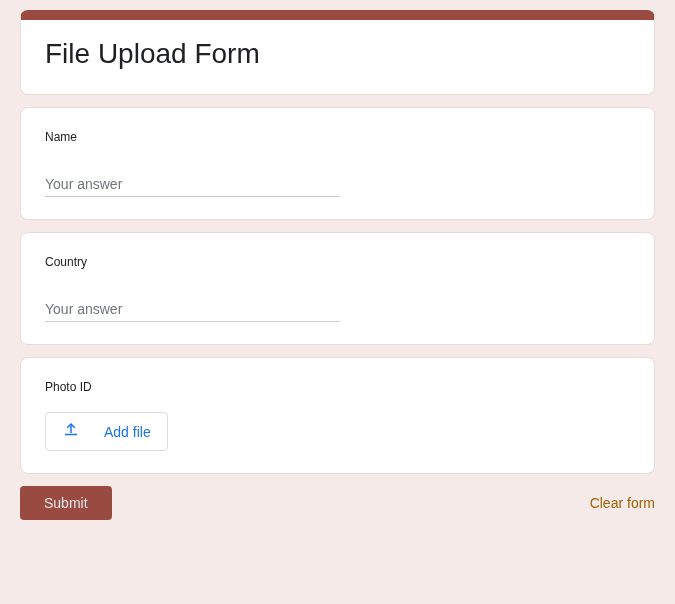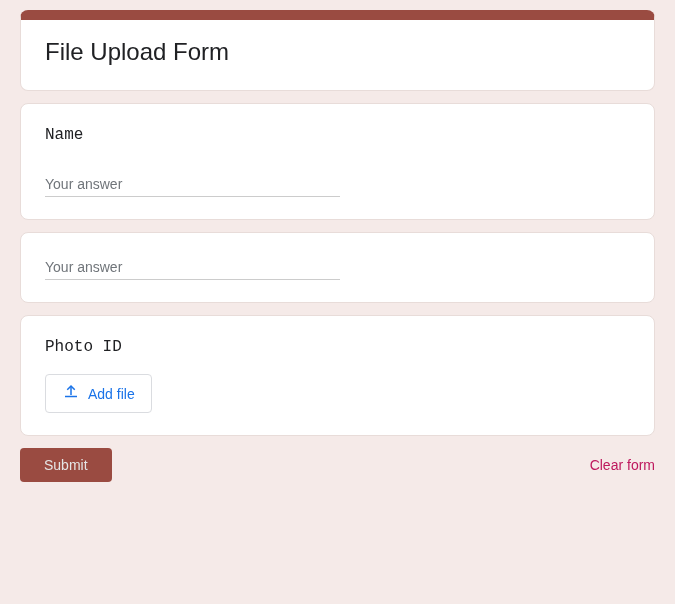--- a/index.html
+++ b/index.html
@@ -17,31 +17,30 @@
       margin-bottom: 12px;
       padding: 22px 24px;
     }
     .header-card {
       border-top: 10px solid #9a4b41;
       border-top-left-radius: 8px;
       border-top-right-radius: 8px;
       padding: 18px 24px 24px 24px;
     }
     .form-title {
-      font-size: 24px;
+      font-size: 28px;
       font-weight: 400;
       color: #202124;
       letter-spacing: 0;
     }
     .question-label {
-      font-size: 16px;
+      font-size: 12px;
       color: #202124;
       margin-bottom: 28px;
       display: block;
-      font-family: Liberation Mono, monospace;
     }
     .text-input {
       width: 295px;
       border: none;
       border-bottom: 1px solid #ccc;
       font-size: 14px;
       padding: 4px 0;
       outline: none;
       color: #ec4899;
       background: transparent;
@@ -50,21 +49,21 @@
       color: #70757a;
     }
     .file-card {
     }
     .file-card .question-label {
       margin-bottom: 18px;
     }
     .add-file-btn {
       display: inline-flex;
       align-items: center;
-      gap: 8px;
+      gap: 24px;
       border: 1px solid #dadce0;
       background: #fff;
       color: #1a73e8;
       font-size: 14px;
       font-weight: 500;
       padding: 8px 16px;
       border-radius: 4px;
       cursor: pointer;
     }
     .add-file-btn svg {
@@ -83,39 +82,40 @@
       background: #9a4b41;
       color: #e5e5e5;
       border: none;
       border-radius: 4px;
       font-size: 14px;
       font-weight: 500;
       padding: 9px 24px;
       cursor: pointer;
     }
     .clear-link {
-      color: #be185d;
+      color: #a16207;
       font-size: 14px;
       cursor: pointer;
       font-weight: 500;
     }
   </style>
 </head>
 <body>
 
 <div class="card header-card">
   <h1 class="form-title">File Upload Form</h1>
 </div>
 
 <div class="card">
   <label class="question-label">Name</label>
   <input type="text" class="text-input" placeholder="Your answer" style="">
 </div>
 
 <div class="card">
+  <label class="question-label">Country</label>
   <input type="text" class="text-input" placeholder="Your answer" style="">
 </div>
 
 <div class="card file-card">
   <label class="question-label">Photo ID</label>
   <button class="add-file-btn">
     <span>
       <svg viewBox="0 0 24 24">
         <path d="M12 16V5"></path>
         <path d="M7 9l5-5 5 5"></path>

